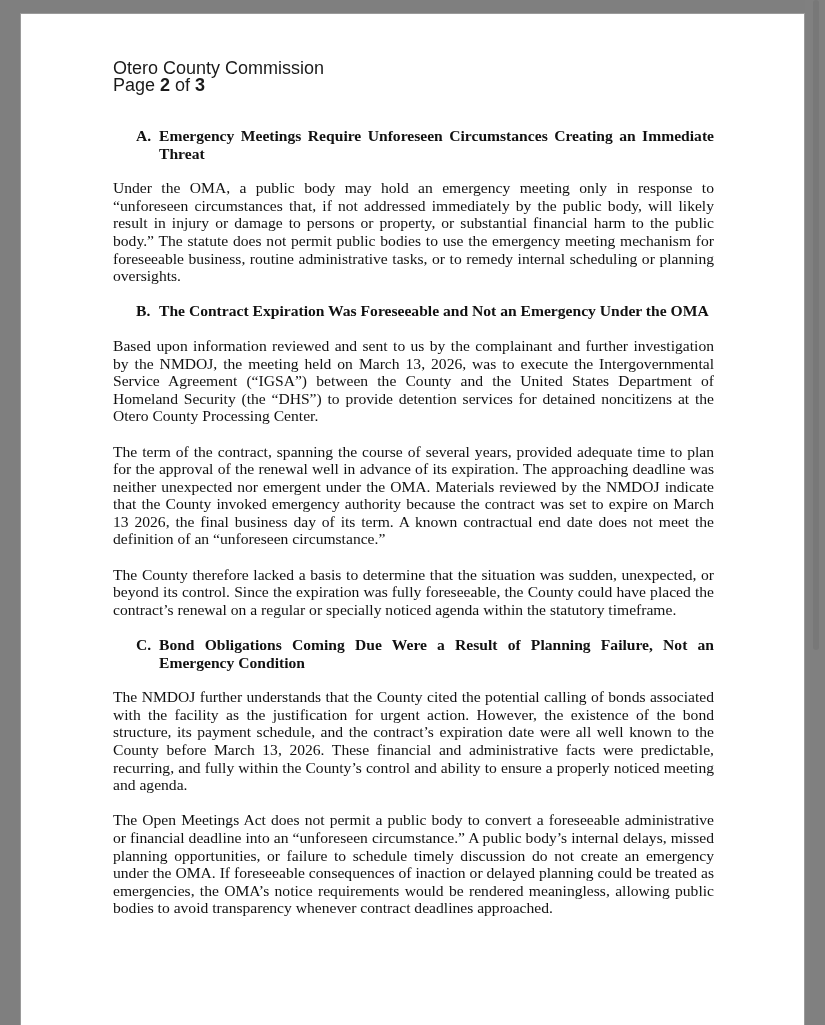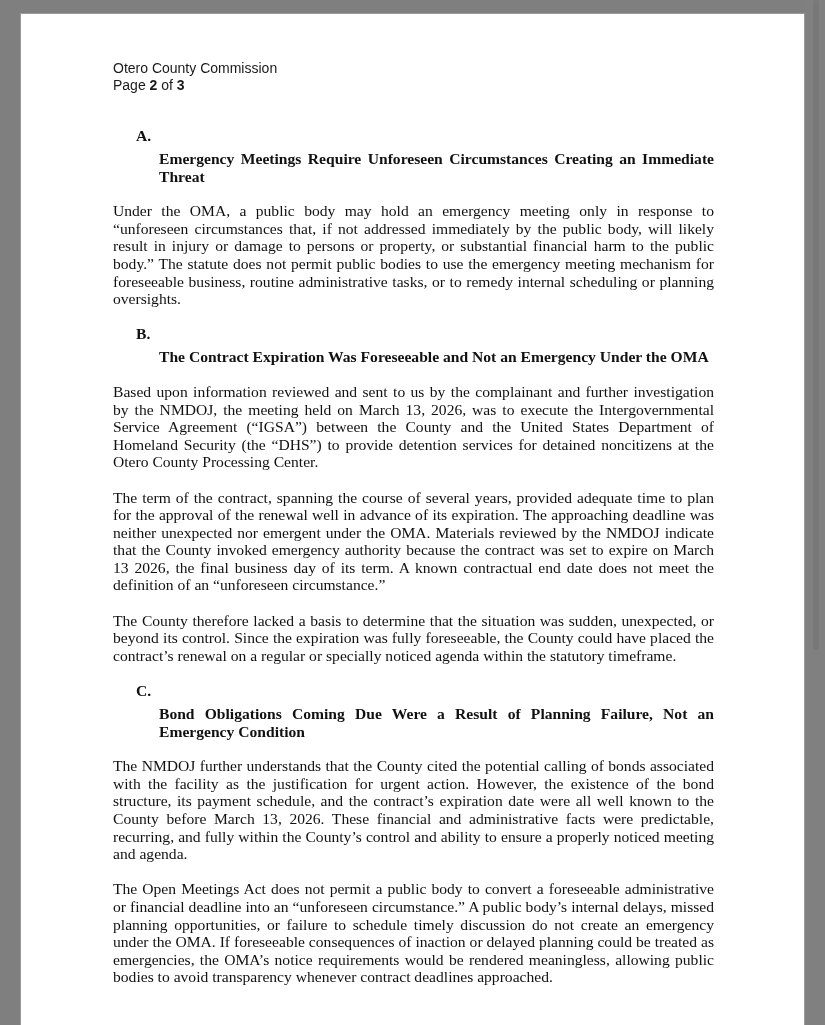--- a/index.html
+++ b/index.html
@@ -46,21 +46,21 @@
     }
     .content {
       position: absolute;
       left: 92px;
       top: 46px;
       width: 601px;
       color: #111;
     }
     .letterhead {
       font-family: "Liberation Sans", "DejaVu Sans", sans-serif;
-      font-size: 14px;
+      font-size: 18px;
       line-height: 17px;
       color: #1a1a1a;
       margin: 0 0 0 0;
     }
     .letterhead div { white-space: nowrap; }
     .letterhead b { font-weight: bold; }
     .doc-body {
       font-family: "Liberation Serif", "DejaVu Serif", serif;
       font-size: 15.6px;
       line-height: 17.6px;
@@ -74,21 +74,20 @@
       text-align: justify;
     }
     .section-heading .letter {
       width: 23px;
       flex: 0 0 23px;
     }
     .section-heading .title {
       flex: 1;
       text-align: justify;
       text-align-last: left;
-      margin-top: 23px;
     }
     .section-heading.single .title {
       white-space: nowrap;
       text-align: right;
     }
     p.para {
       margin: 0 0 17.6px 0;
       text-align: justify;
     }
   </style>

